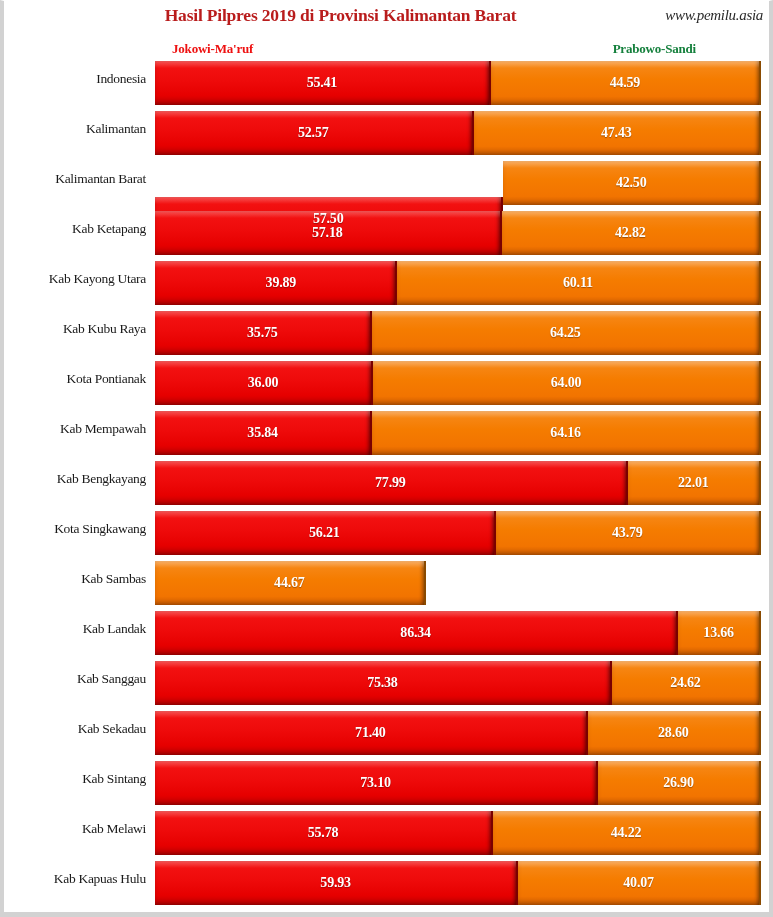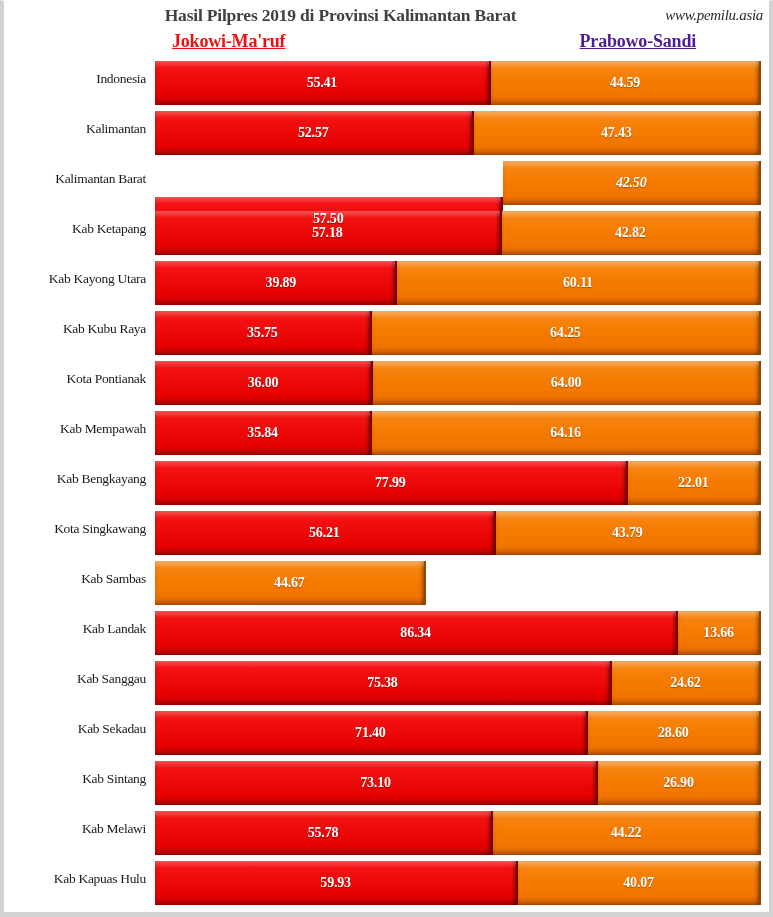--- a/index.html
+++ b/index.html
@@ -39,21 +39,21 @@
   .chart-title {
     position: absolute;
     left: 0;
     right: 0;
     top: 4px;
     text-align: center;
     font-family: "Liberation Serif", "DejaVu Serif", serif;
     font-weight: bold;
     font-size: 17.5px;
     letter-spacing: -0.2px;
-    color: #404040;
+    color: #b91c1c;
     padding-left: 28px;
     padding-right: 120px;
     white-space: nowrap;
   }
   .watermark {
     position: absolute;
     right: 6px;
     top: 6px;
     font-family: "Liberation Serif", "DejaVu Serif", serif;
     font-style: italic;
@@ -62,30 +62,29 @@
     letter-spacing: -0.3px;
   }
 
   
   .legend {
     position: relative;
     height: 24px;
   }
   .legend-left, .legend-right {
     position: absolute;
-    top: 0;
+    top: 10px;
     font-family: "Liberation Serif", "DejaVu Serif", serif;
     font-weight: bold;
-    font-size: 18px;
+    font-size: 13px;
     letter-spacing: -0.2px;
     white-space: nowrap;
-    text-decoration: underline;
   }
   .legend-left  { left: 168px; color: #ee1111; }
-  .legend-right { right: 73px;  color: #4c1d95; }
+  .legend-right { right: 73px;  color: #15803d; }
 
   
   .plot {
     position: relative;
     padding-top: 2px;
   }
   .row {
     position: relative;
     height: 44px;
     margin-bottom: 6px;
@@ -206,21 +205,21 @@
               <span class="val">47.43</span>
             </div>
           </div>
         </div>
         <div class="row">
           <div class="row-label">Kalimantan Barat</div>
           <div class="bars">
             <div class="seg red" style="flex: 0 0 57.5%; margin-top: 36px;">
               <span class="val">57.50</span>
             </div>
-            <div class="seg orange" style="flex: 0 0 42.5%; font-style: italic;">
+            <div class="seg orange" style="flex: 0 0 42.5%;">
               <span class="val">42.50</span>
             </div>
           </div>
         </div>
         <div class="row">
           <div class="row-label">Kab Ketapang</div>
           <div class="bars">
             <div class="seg red" style="flex: 0 0 57.18%;">
               <span class="val">57.18</span>
             </div>

